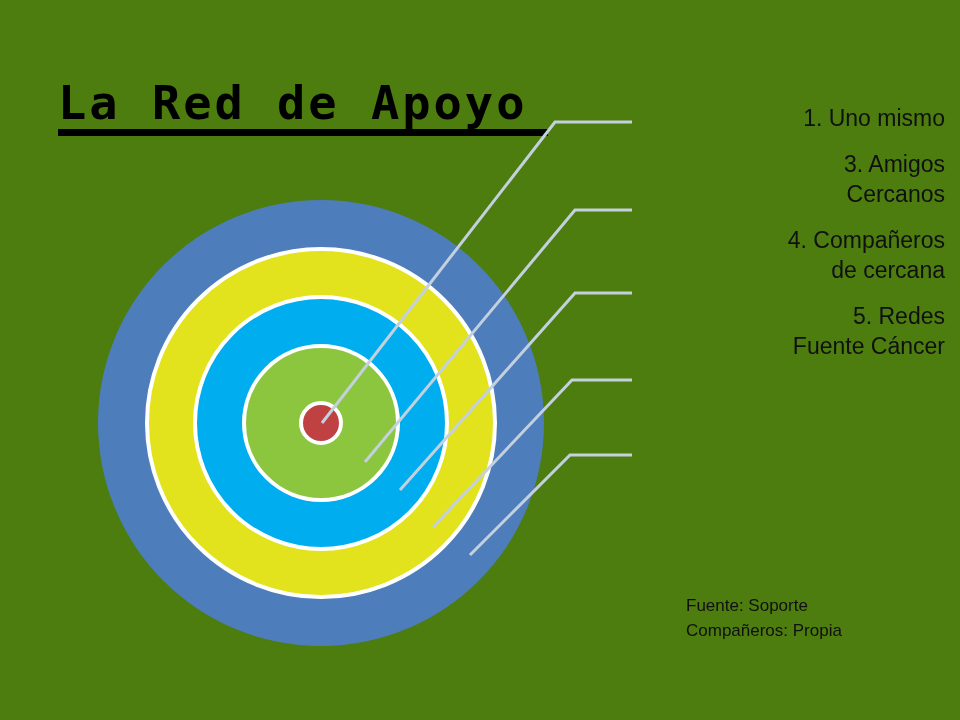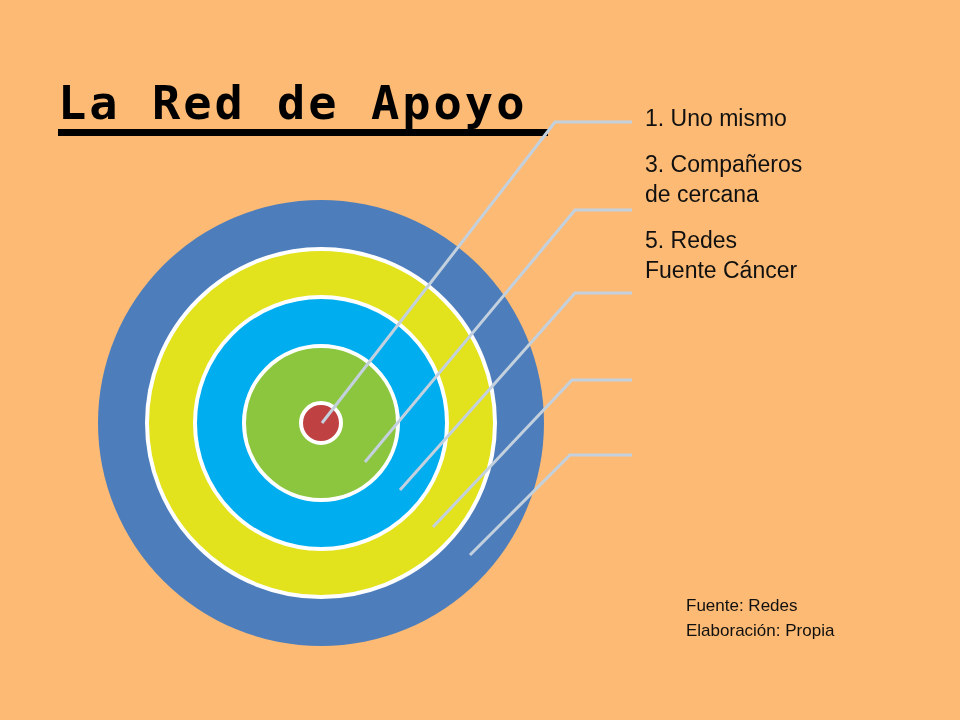--- a/index.html
+++ b/index.html
@@ -99,38 +99,39 @@
     left: 645px;
     top: 104px;
     width: 300px;
   }
   .legend-item {
     font-family: "Liberation Sans", sans-serif;
     font-size: 23px;
     line-height: 1.28;
     color: #101010;
     margin-bottom: 17px;
+    text-align: right;
   }
   .legend-item:last-child { margin-bottom: 0; }
 
   
   #source-note {
     position: absolute;
     left: 686px;
     top: 594px;
     font-family: "Liberation Sans", sans-serif;
     font-size: 17px;
     line-height: 1.45;
     color: #101010;
   }
 </style>
 </head>
 <body>
 
-<div id="slide" style="background: #fdba74;">
+<div id="slide" style="background: #4d7c0f;">
 
   <div id="title-block">
     <div id="title-text">La Red de Apoyo</div>
     <div id="title-rule"></div>
   </div>
 
   <div id="target" style="left: 98px; top: 200px; width: 446px; height: 446px;">
     <div class="ring" id="ring-5" style="background: rgb(77, 126, 187); left: 0px; top: 0px; width: 446px; height: 446px;"></div>
     <div class="ring" id="ring-4" style="background: rgb(226, 226, 29); left: 47px; top: 47px; width: 352px; height: 352px;"></div>
     <div class="ring" id="ring-3" style="background: rgb(0, 174, 239); left: 95px; top: 95px; width: 256px; height: 256px;"></div>
@@ -146,27 +147,31 @@
       <polyline points="433,527 572,380 632,380" stroke="#c3d0de"></polyline>
       <polyline points="470,555 570,455 632,455" stroke="#c3d0de"></polyline>
     </g>
   </svg>
 
   <div id="legend">
     <div class="legend-item">
       <span>1. Uno mismo</span>
     </div>
     <div class="legend-item">
-      <span>3. Compañeros</span><br>
+      <span>3. Amigos</span><br>
+      <span>Cercanos</span>
+    </div>
+    <div class="legend-item">
+      <span>4. Compañeros</span><br>
       <span>de cercana</span>
     </div>
     <div class="legend-item">
       <span>5. Redes</span><br>
       <span>Fuente Cáncer</span>
     </div>
   </div>
 
   <div id="source-note">
-    <div>Fuente: Redes</div>
-    <div>Elaboración: Propia</div>
+    <div>Fuente: Soporte</div>
+    <div>Compañeros: Propia</div>
   </div>
 
 </div>
 
 </body></html>

